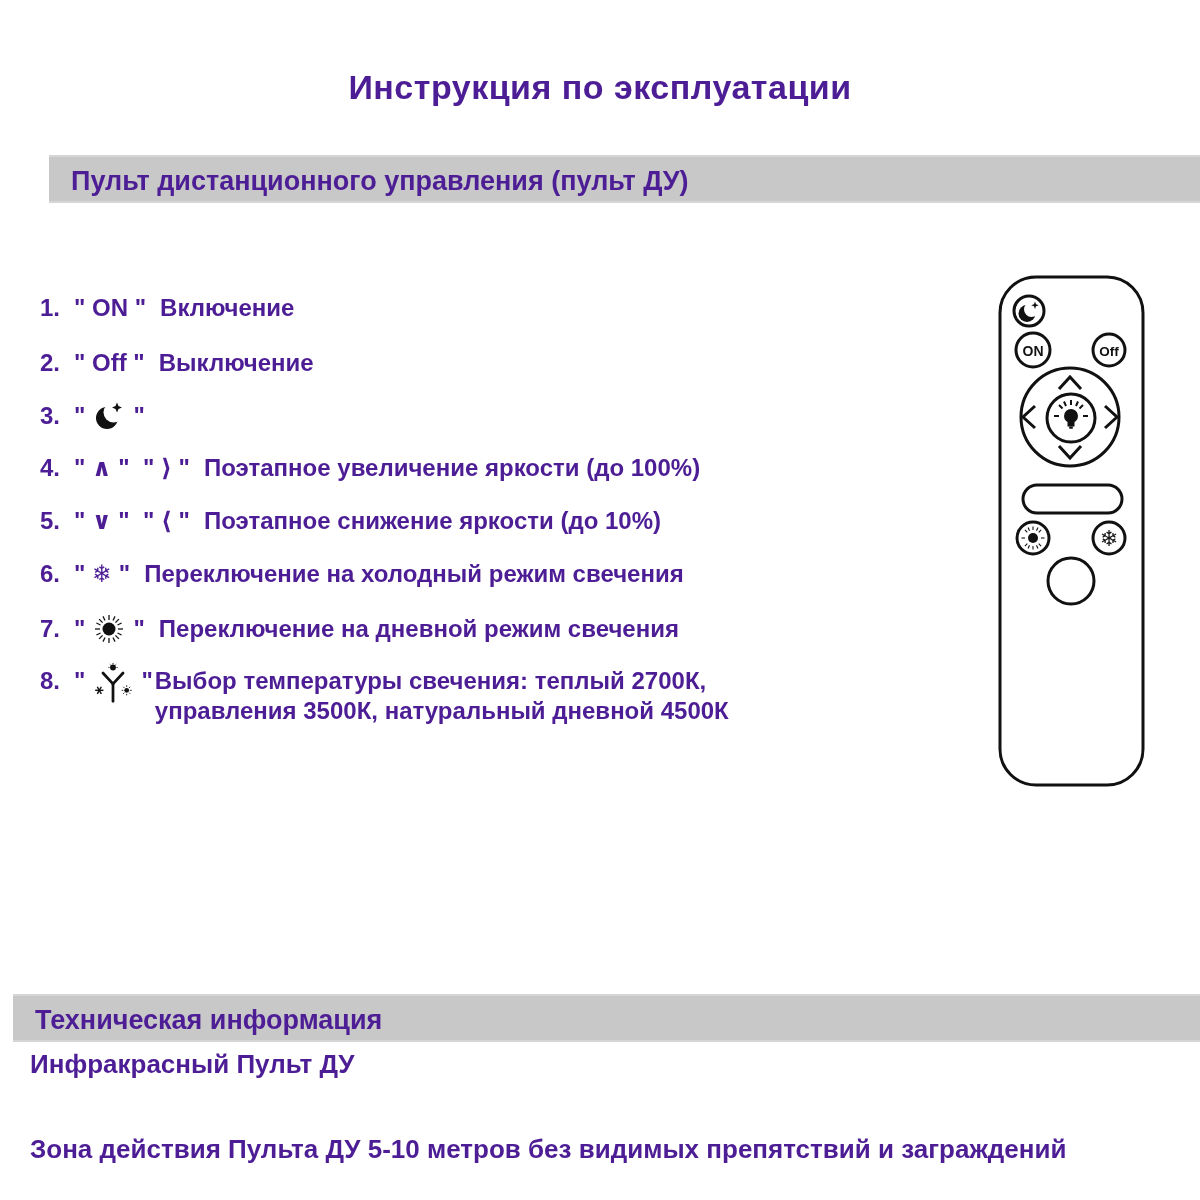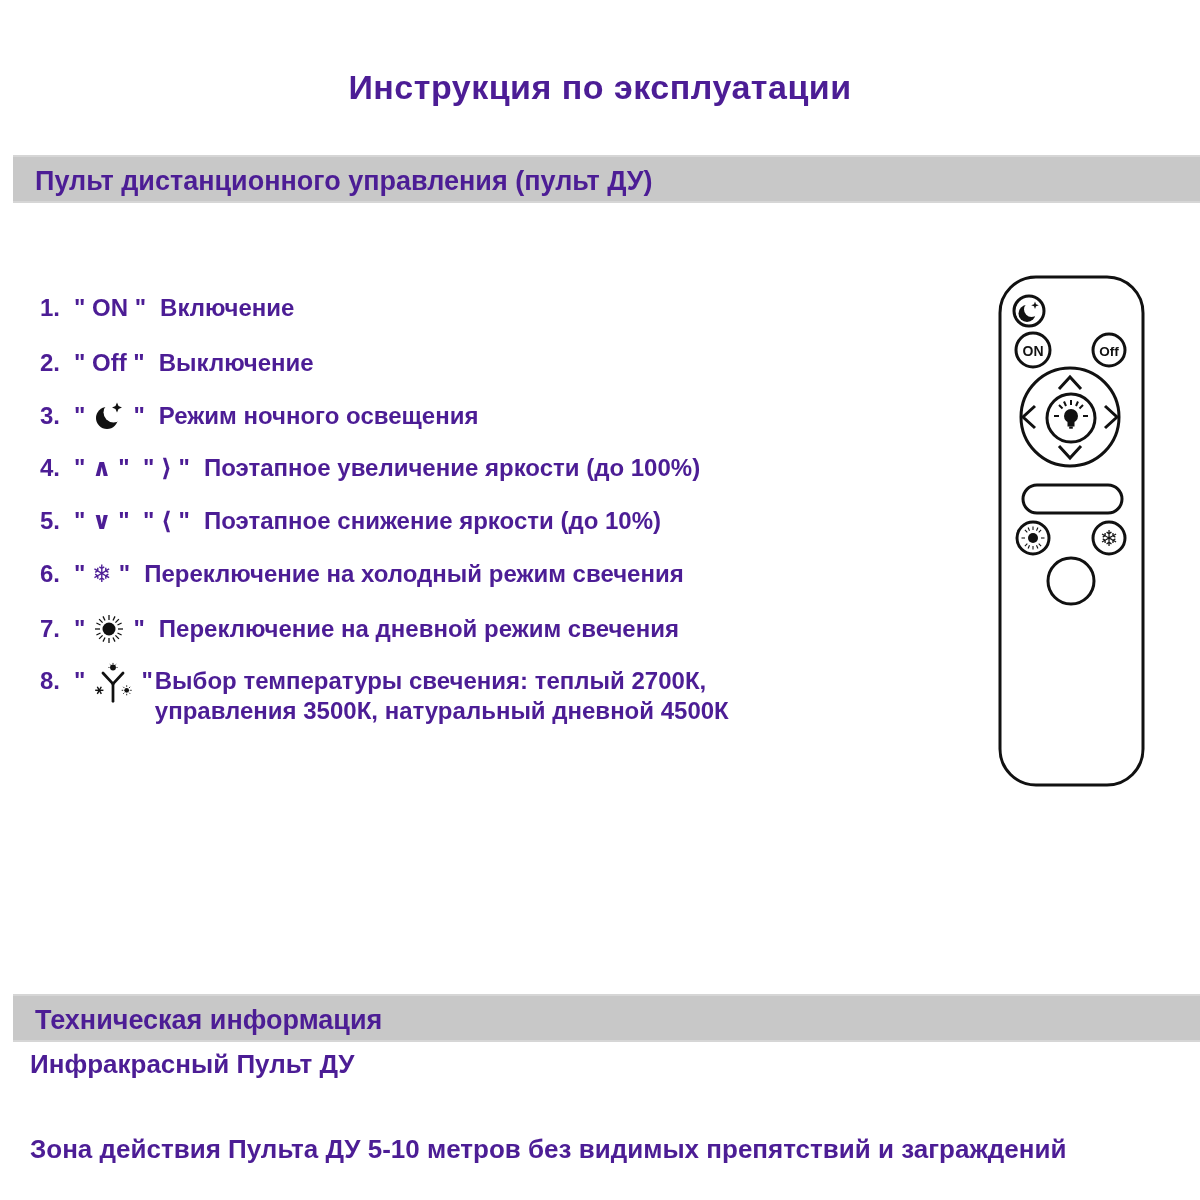--- a/index.html
+++ b/index.html
@@ -11,21 +11,21 @@
     position:absolute;top:68px;left:0;width:100%;text-align:center;
     font-size:34px;font-weight:bold;letter-spacing:.5px;
   }
   .section-bar{
     position:absolute;left:13px;right:0;height:48px;
     background:var(--bar-bg,#c8c8c8);
     border-top:2px solid #d6d6d6;border-bottom:2px solid #d6d6d6;
     font-size:27px;font-weight:bold;line-height:48px;padding-left:22px;
     box-sizing:border-box;
   }
-  .bar-remote{top:155px;}
+  .bar-remote{top:155px;margin-left:36px;}
   .bar-tech{top:994px;}
   .li{
     position:absolute;left:40px;display:flex;align-items:center;
     font-size:24px;font-weight:bold;line-height:30px;white-space:nowrap;
   }
   .li .num{width:34px;}
   .li .pre,.li .post{white-space:pre;}
   .li .txt{margin-left:14px;}
   .li .ico{display:inline-flex;align-items:center;justify-content:center;margin:0 7px;}
   .li8{align-items:flex-start;}
@@ -63,21 +63,20 @@
     <span class="num">3.</span>
     <span class="pre">"</span>
     <span class="ico">
       <svg width="34" height="34" viewBox="0 0 34 34">
         <circle cx="15" cy="19" r="11" fill="#111"></circle>
         <circle cx="21.5" cy="13.5" r="10" fill="#fff"></circle>
         <path d="M25 3.5 L26.5 7 L30 8.5 L26.5 10 L25 13.5 L23.5 10 L20 8.5 L23.5 7 Z" fill="#111"></path>
       </svg>
     </span>
     <span class="post">"</span>
-    <span class="txt">Режим ночного освещения</span>
   </div>
 
   <div class="li" style="top:453px">
     <span class="num">4.</span>
     <span class="pre">" ∧ "  " ⟩ "</span>
     <span class="txt"> Поэтапное увеличение яркости (до 100%)</span>
   </div>
 
   <div class="li" style="top:506px">
     <span class="num">5.</span>

